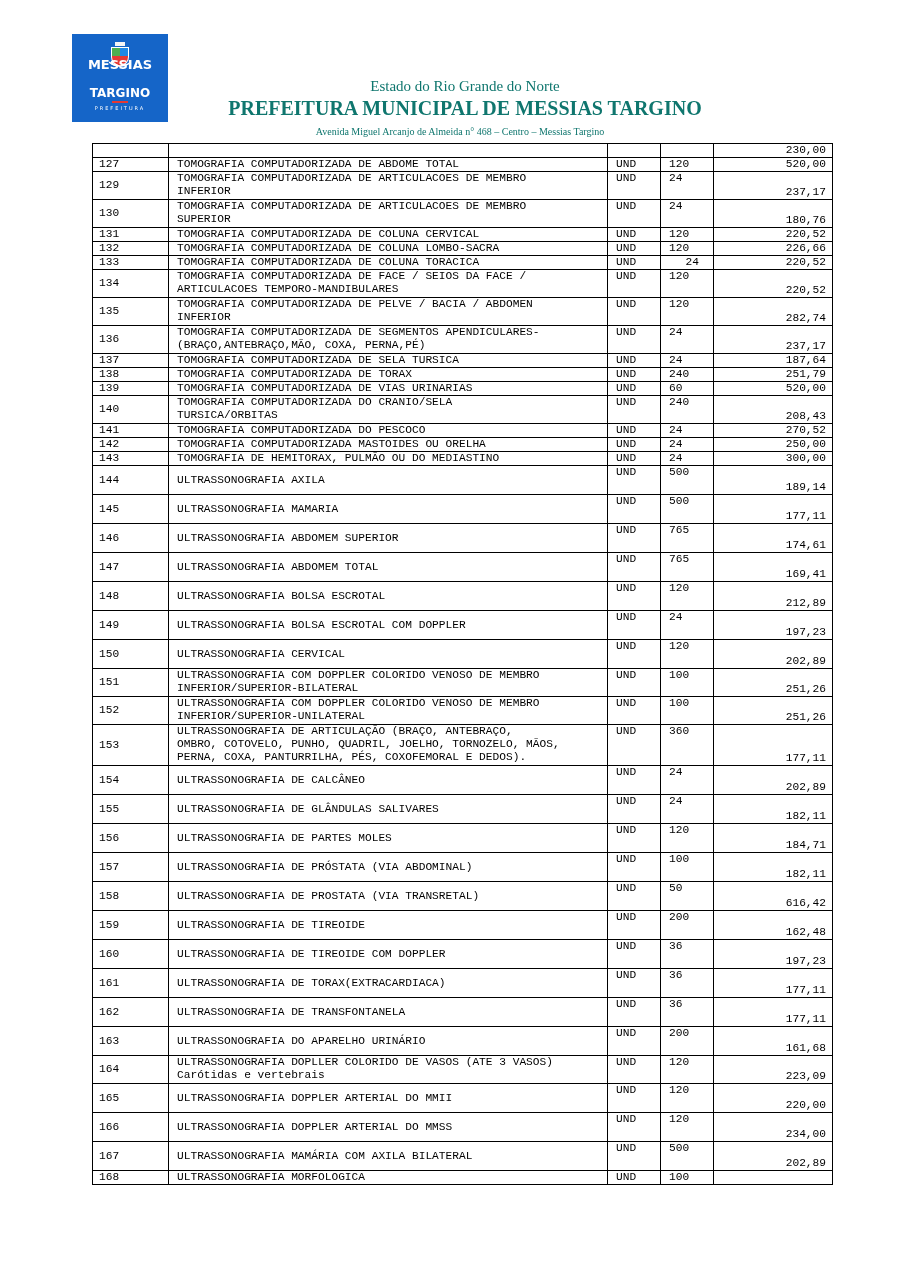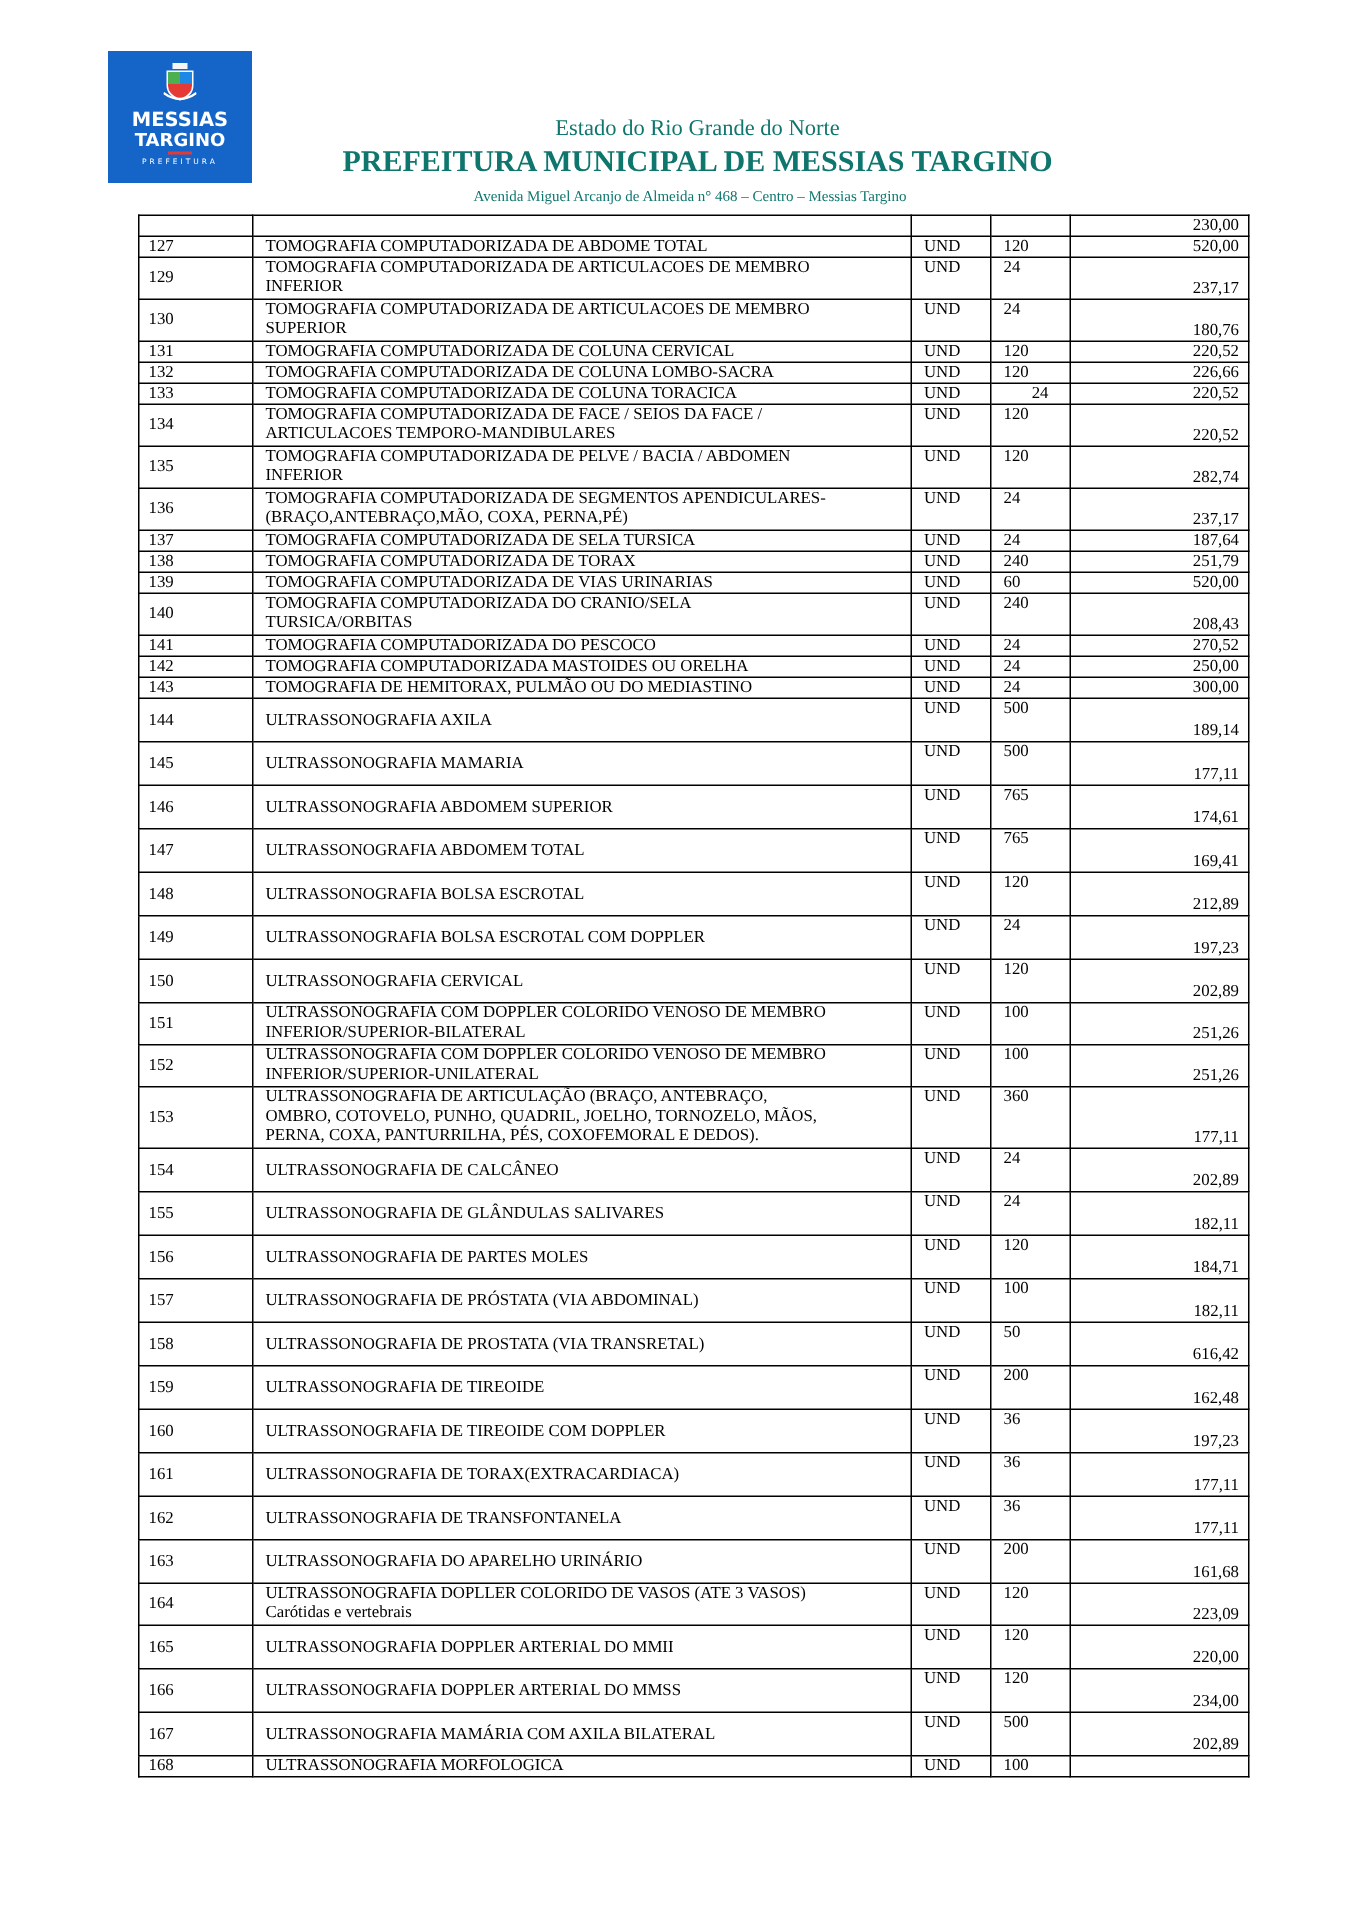--- a/index.html
+++ b/index.html
@@ -5,33 +5,33 @@
   html, body { margin: 0; padding: 0; background: #ffffff; }
   body { width: 900px; height: 1273px; position: relative; overflow: hidden; }
   .logo {
     position: absolute; left: 72px; top: 34px; width: 96px; height: 88px;
     background: #1565c8; color: #fff; text-align: center;
     font-family: "DejaVu Sans", sans-serif; font-weight: bold;
   }
   .logo .crest {
     position: absolute; left: 37px; top: 8px; width: 22px; height: 26px;
   }
-  .logo .l1 { position: absolute; left: 0; right: 0; top: 40px; font-size: 13px; line-height: 13px; letter-spacing: 0px; }
+  .logo .l1 { position: absolute; left: 0; right: 0; top: 24px; font-size: 13px; line-height: 13px; letter-spacing: 0px; }
   .logo .l2 { position: absolute; left: 0; right: 0; top: 53px; font-size: 12px; line-height: 13px; }
   .logo .bar { position: absolute; left: 40px; top: 67px; width: 16px; height: 2px; background: #e53935; }
   .logo .l3 { position: absolute; left: 0; right: 0; top: 71px; font-size: 5px; line-height: 6px; letter-spacing: 2px; font-weight: normal; }
   .hdr { position: absolute; left: 170px; width: 600px; text-align: center; font-family: "Liberation Serif", serif; color: #0f766e; }
   .hdr.state { top: 78px; font-size: 15px; line-height: 17px; left: 200px; width: 530px; }
   .hdr.title { top: 94px; font-size: 20px; line-height: 28px; font-weight: bold; left: 165px; width: 600px; }
   .hdr.addr { top: 123px; font-size: 10px; line-height: 18px; left: 160px; width: 600px; }
 
   table.items {
     position: absolute; left: 92px; top: 143px;
     border-collapse: collapse; table-layout: fixed; width: 740px;
-    font-family: Liberation Serif, serif; font-size: 11.2px; color: #000;
+    font-family: Liberation Mono, monospace; font-size: 11.2px; color: #000;
   }
   table.items td { border: 1px solid #000; padding: 0 4px; vertical-align: top; line-height: 13px; overflow: hidden; white-space: nowrap; }
   table.items col.c1 { width: 76px; }
   table.items col.c2 { width: 439px; }
   table.items col.c3 { width: 53px; }
   table.items col.c4 { width: 53px; }
   table.items col.c5 { width: 119px; }
   td.num { vertical-align: middle !important; padding-left: 6px !important; }
   td.desc { padding-left: 8px !important; }
   td.desc.mid { vertical-align: middle !important; }

